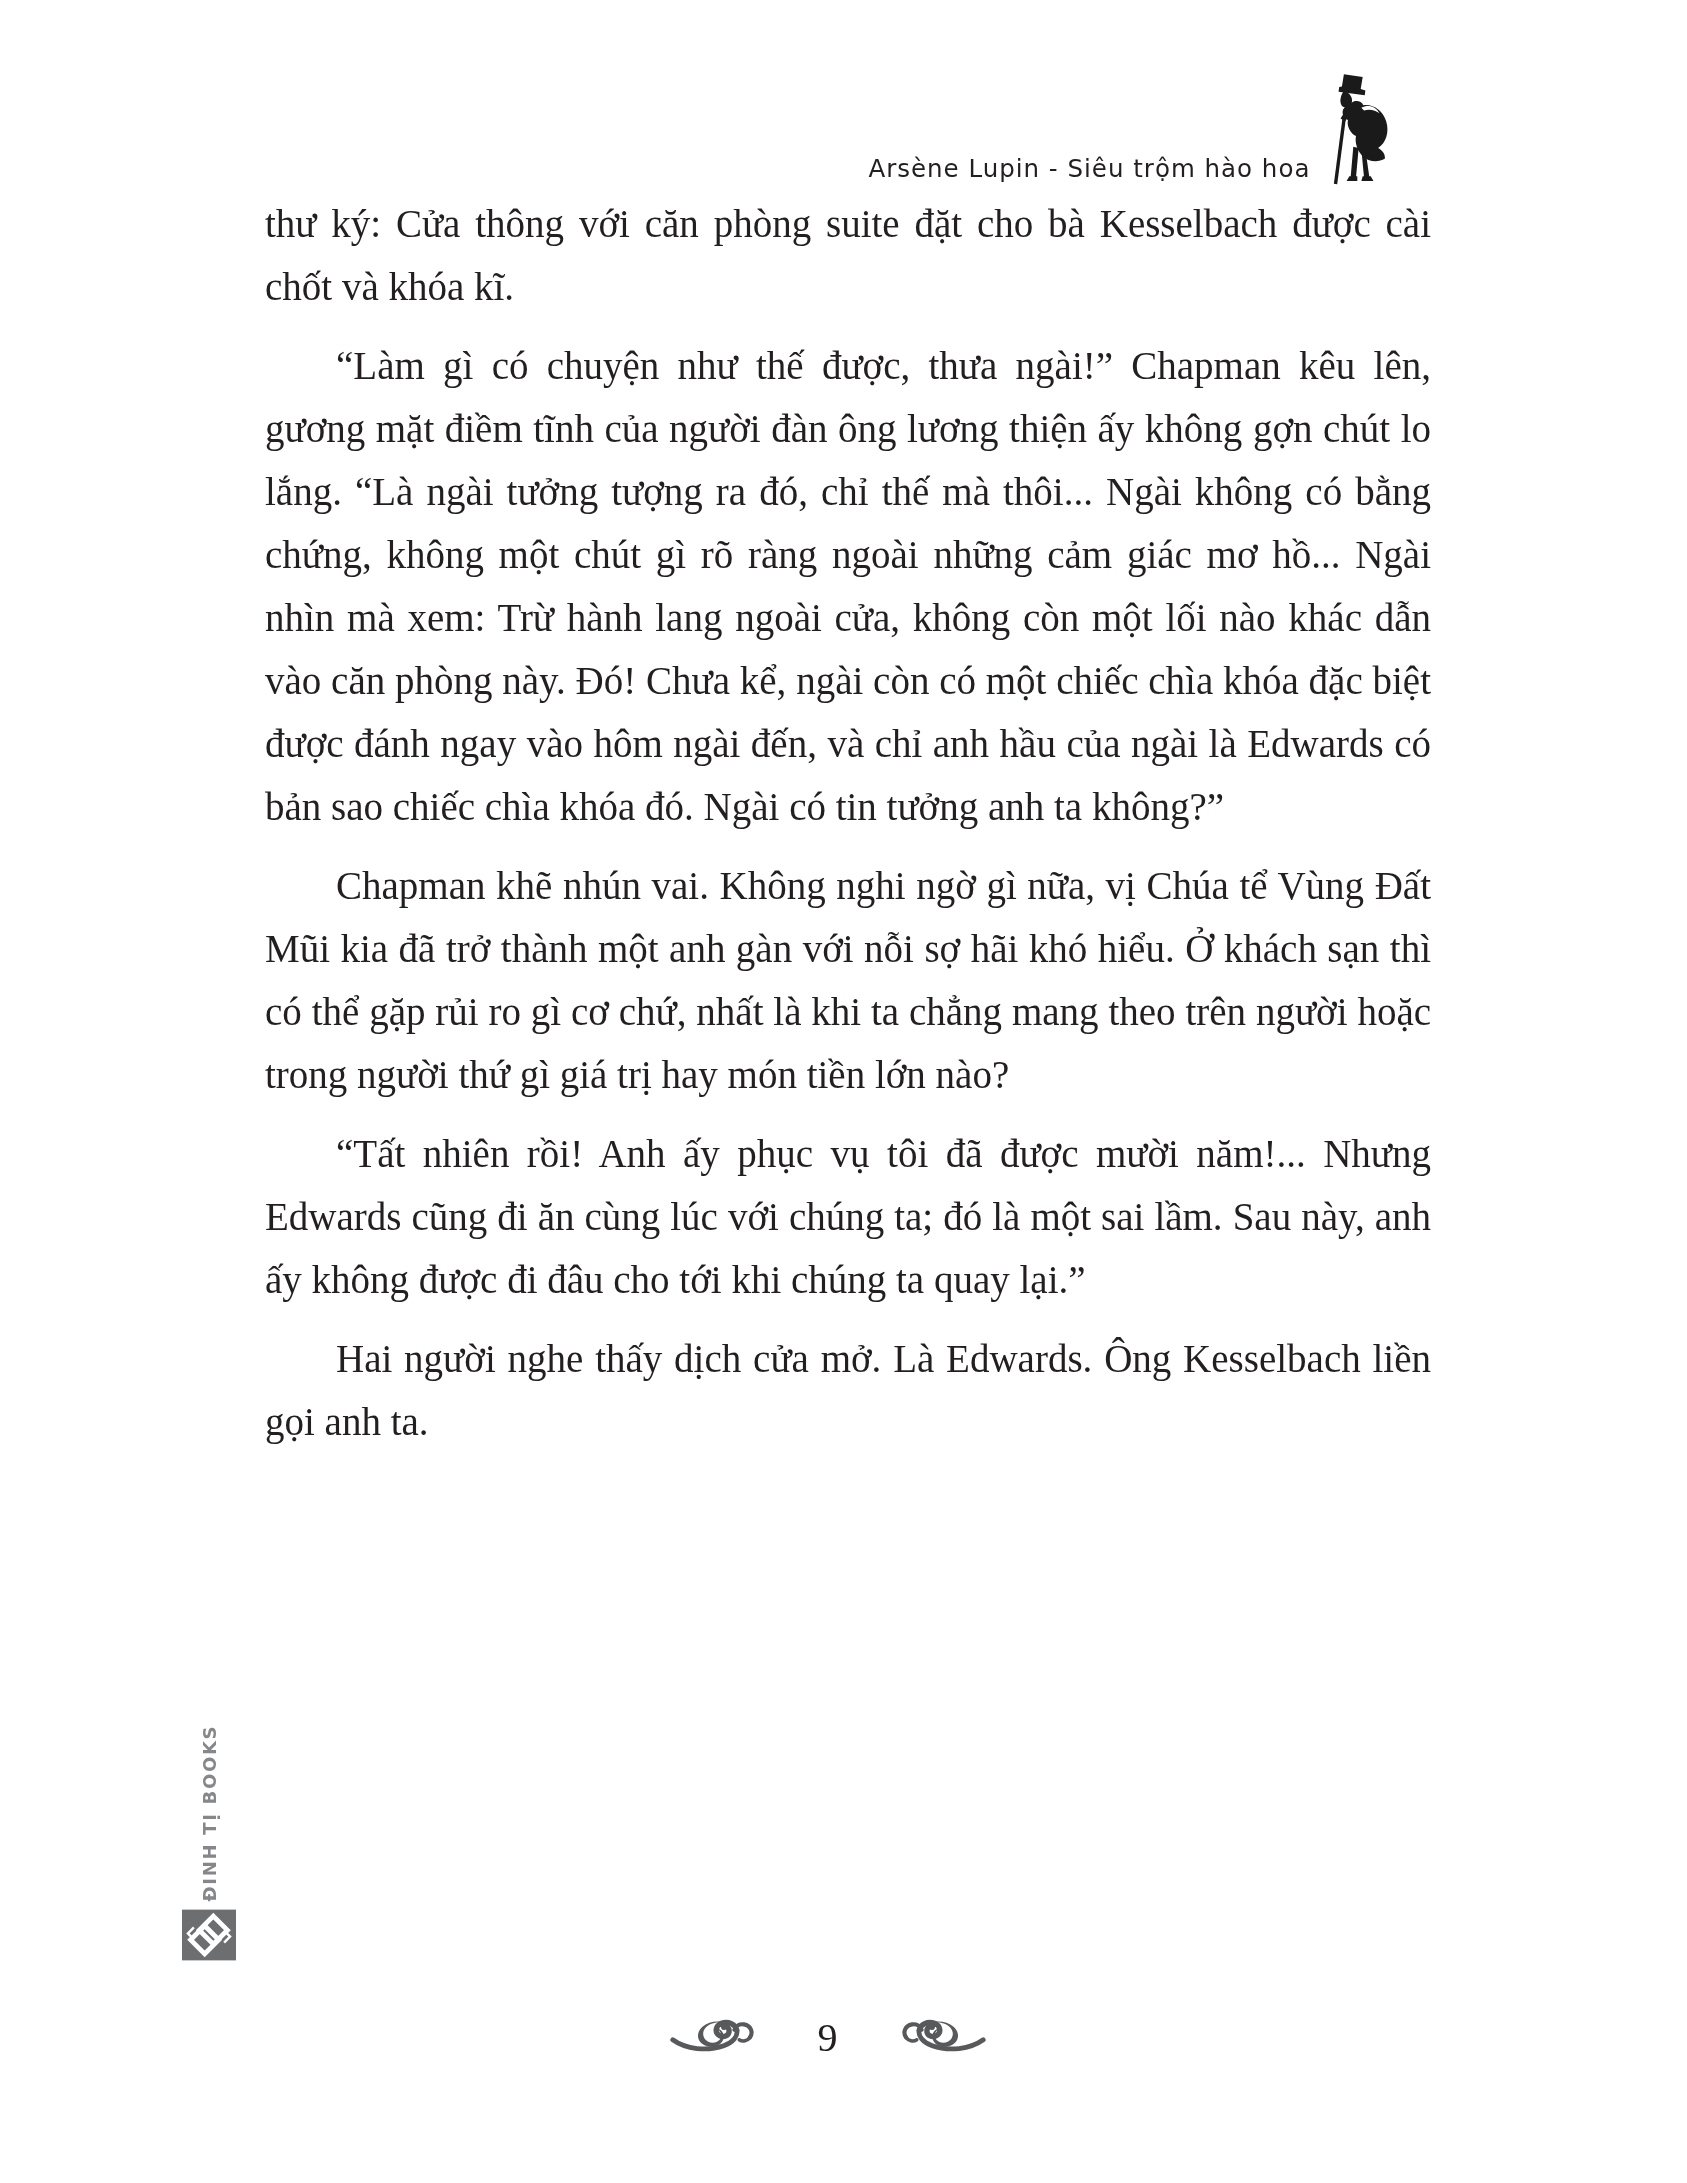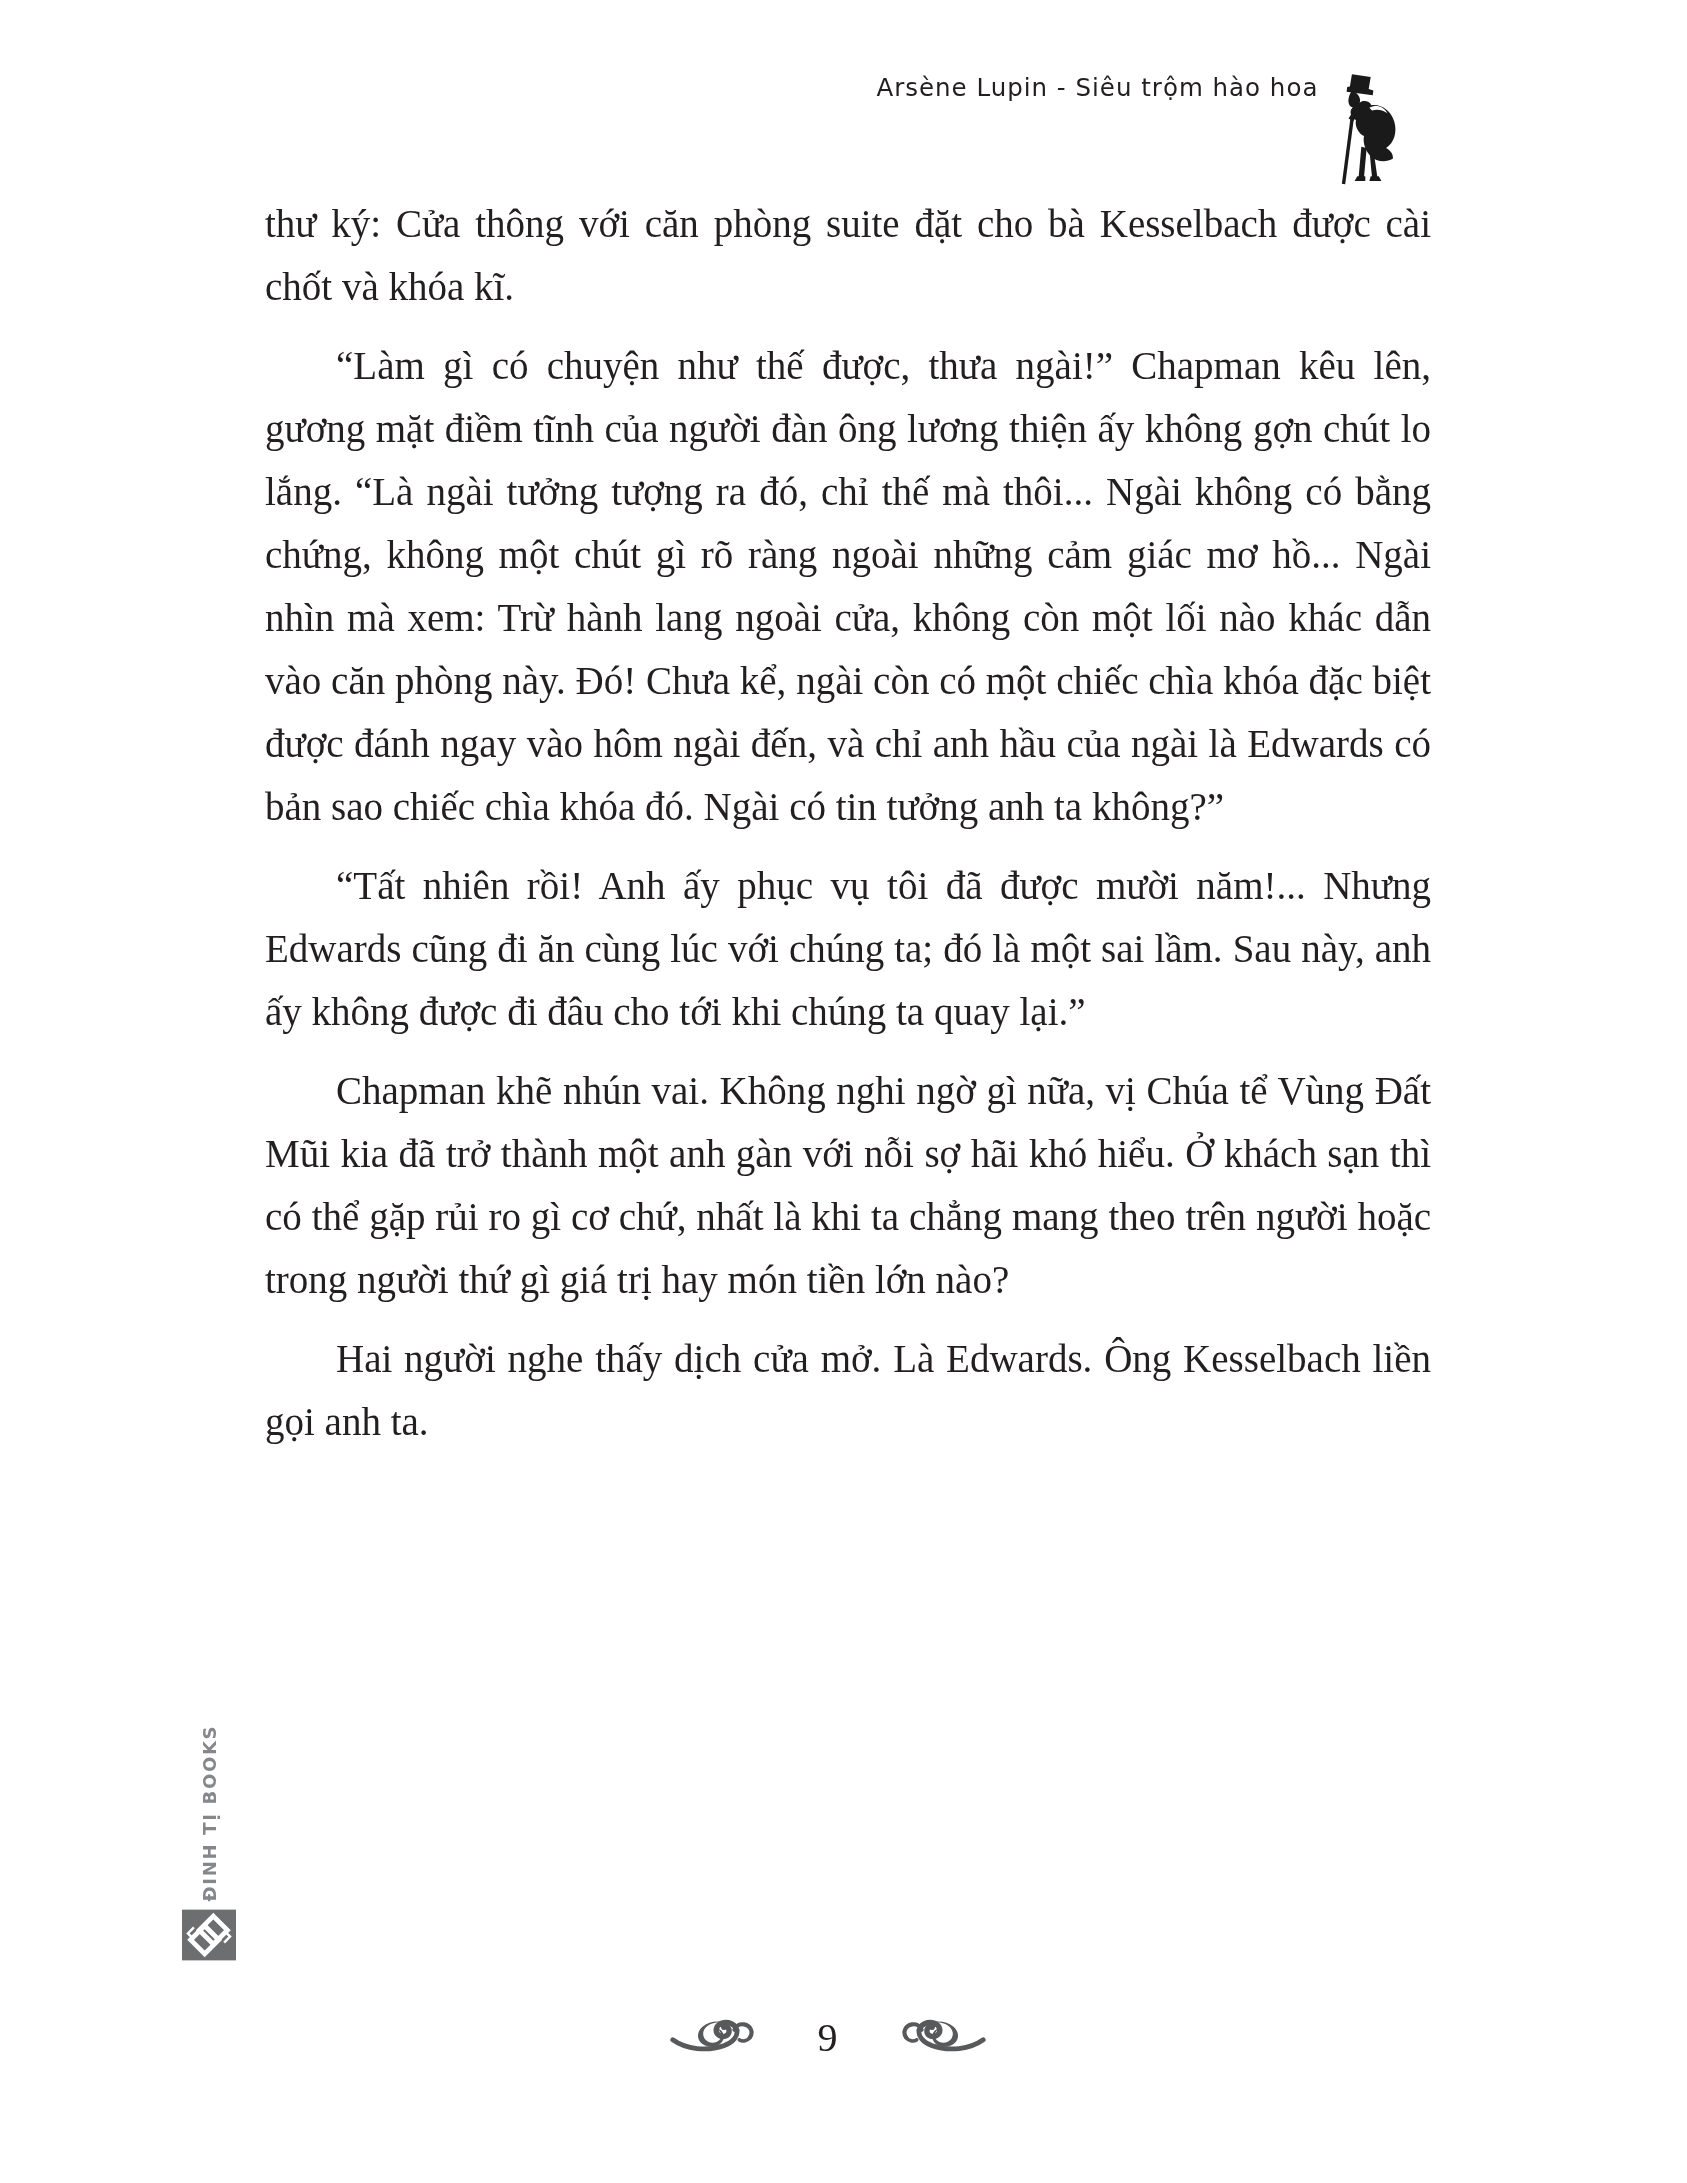--- a/index.html
+++ b/index.html
@@ -6,22 +6,22 @@
   .page{
     position:relative;
     width:1687px;height:2183px;
     background:#ffffff;
     overflow:hidden;
     font-family:"Liberation Serif", serif;
     color:#231f20;
   }
   
   .header{
-    position:absolute;top:73px;right:284px;
-    display:flex;
+    position:absolute;top:73px;right:292px;
+    display:flex;align-items:flex-end;
   }
   .header-text{
     text-align:right;
     font-family:"DejaVu Sans", sans-serif;
     color:#231f20;
     padding-bottom:4px;
   }
   .series-title{
     font-size:24.5px;line-height:29px;letter-spacing:1px;font-weight:400;
   }
@@ -79,22 +79,22 @@
         <path d="M62 154 L74 154 L78 161 L60 161 Z"></path>
         <path d="M32 66 L37 67 L24 166 L19 165 Z"></path>
         <path fill="#ffffff" d="M60 52 C70 46 82 50 87 60 C82 56 72 53 64 56 Z"></path>
       </g>
     </svg>
   </div>
 
   <div class="bodytext">
     <p class="cont">thư ký: Cửa thông với căn phòng suite đặt cho bà Kesselbach được cài chốt và khóa kĩ.</p>
     <p>“Làm gì có chuyện như thế được, thưa ngài!” Chapman kêu lên, gương mặt điềm tĩnh của người đàn ông lương thiện ấy không gợn chút lo lắng. “Là ngài tưởng tượng ra đó, chỉ thế mà thôi... Ngài không có bằng chứng, không một chút gì rõ ràng ngoài những cảm giác mơ hồ... Ngài nhìn mà xem: Trừ hành lang ngoài cửa, không còn một lối nào khác dẫn vào căn phòng này. Đó! Chưa kể, ngài còn có một chiếc chìa khóa đặc biệt được đánh ngay vào hôm ngài đến, và chỉ anh hầu của ngài là Edwards có bản sao chiếc chìa khóa đó. Ngài có tin tưởng anh ta không?”</p>
+    <p>Chapman khẽ nhún vai. Không nghi ngờ gì nữa, vị Chúa tể Vùng Đất Mũi kia đã trở thành một anh gàn với nỗi sợ hãi khó hiểu. Ở khách sạn thì có thể gặp rủi ro gì cơ chứ, nhất là khi ta chẳng mang theo trên người hoặc trong người thứ gì giá trị hay món tiền lớn nào?</p>
     <p>“Tất nhiên rồi! Anh ấy phục vụ tôi đã được mười năm!... Nhưng Edwards cũng đi ăn cùng lúc với chúng ta; đó là một sai lầm. Sau này, anh ấy không được đi đâu cho tới khi chúng ta quay lại.”</p>
-    <p>Chapman khẽ nhún vai. Không nghi ngờ gì nữa, vị Chúa tể Vùng Đất Mũi kia đã trở thành một anh gàn với nỗi sợ hãi khó hiểu. Ở khách sạn thì có thể gặp rủi ro gì cơ chứ, nhất là khi ta chẳng mang theo trên người hoặc trong người thứ gì giá trị hay món tiền lớn nào?</p>
     <p>Hai người nghe thấy dịch cửa mở. Là Edwards. Ông Kesselbach liền gọi anh ta.</p>
   </div>
 
   <div class="publisher">ĐINH TỊ BOOKS</div>
   <svg class="logo" width="54" height="52" viewBox="0 0 100 94" aria-hidden="true">
     <rect width="100" height="94" fill="#6d6e70"></rect>
     <g fill="none" stroke="#ffffff" stroke-width="9">
       <path d="M58 12 L84 38 L58 64 L32 38 Z"></path>
       <path d="M42 30 L68 56 L42 82 L16 56 Z"></path>
     </g>

